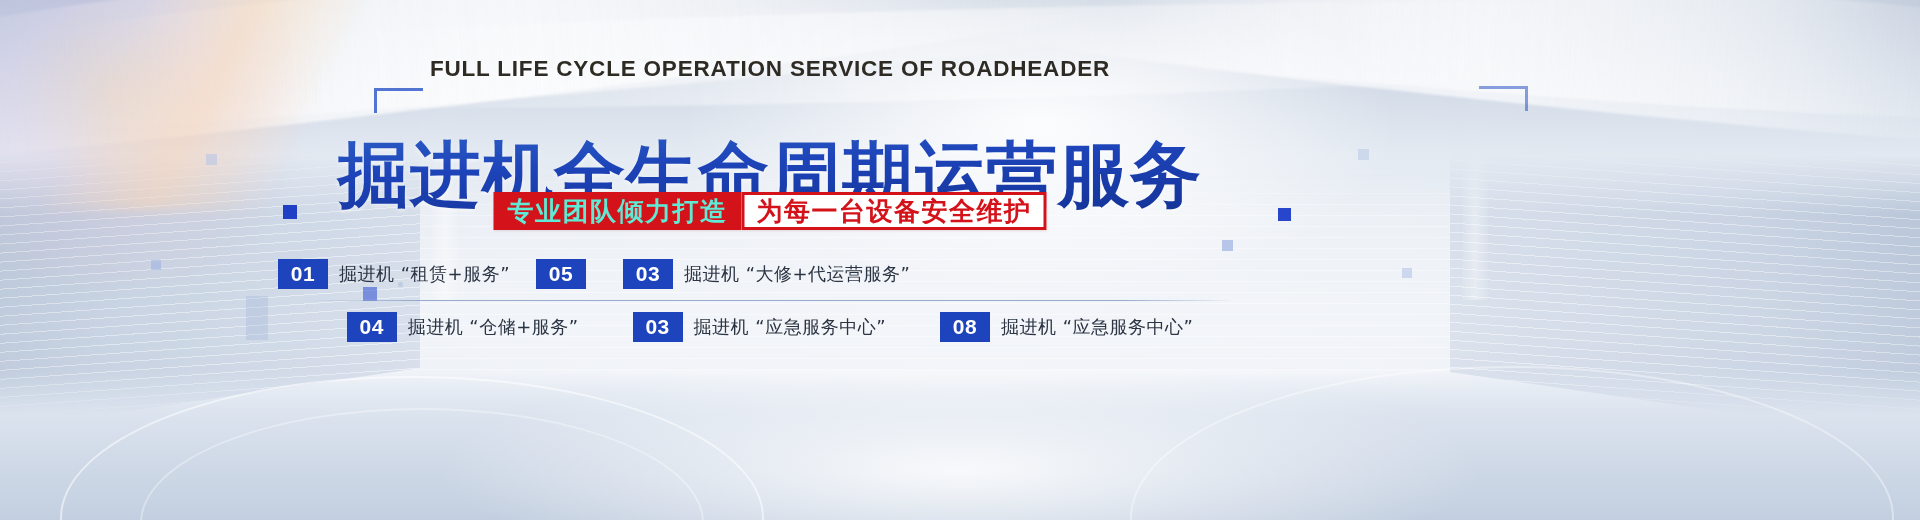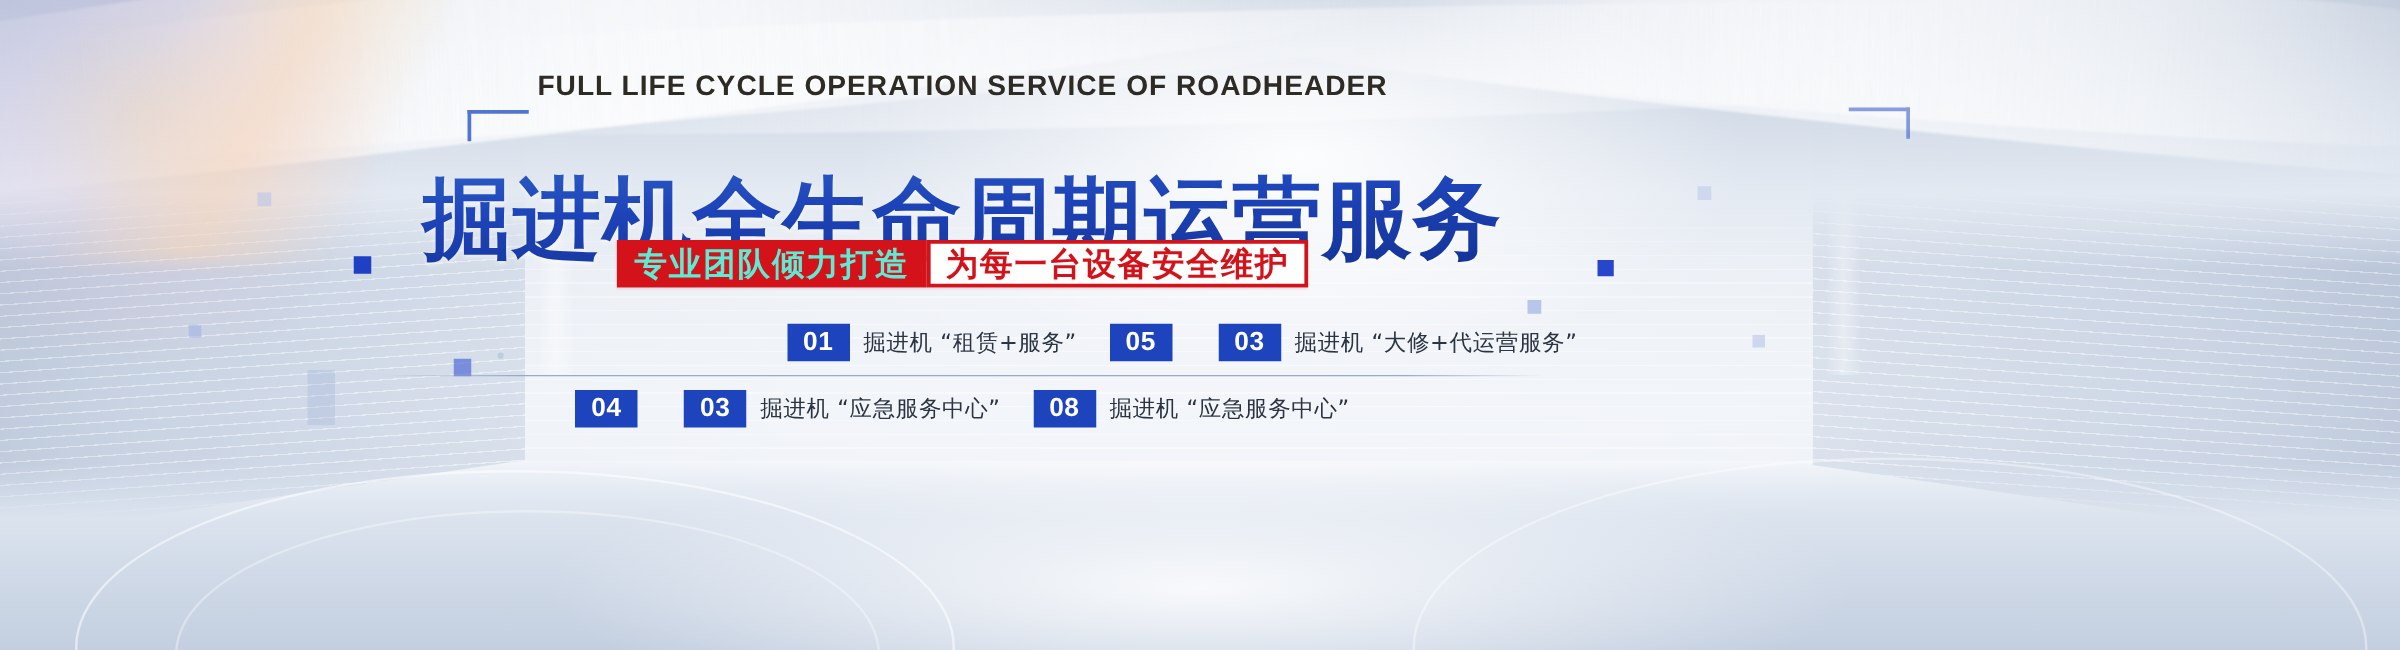--- a/index.html
+++ b/index.html
@@ -161,24 +161,24 @@
     padding:11px 12px;
     font-size:26px;font-weight:bold;letter-spacing:1.5px;
     font-family:"DejaVu Sans","Liberation Sans",sans-serif;
   }
 
   .services{
     position:absolute;left:50%;transform:translateX(-50%);top:248px;
     width:1010px;
   }
   .srv-row{
-    display:flex;align-items:center;justify-content:flex-end;
+    display:flex;align-items:center;justify-content:flex-start;
     height:52px;
   }
-  .srv-row.row2{justify-content:center;}
+  .srv-row.row2{justify-content:center;gap:28px;}
   .divider{
     width:930px;height:1px;margin:0 auto;
     background:linear-gradient(90deg,rgba(150,168,200,0) 0%,rgba(138,158,194,.85) 12%,rgba(138,158,194,.85) 88%,rgba(150,168,200,0) 100%);
   }
 
   .srv-item{
     display:flex;align-items:center;
     margin:0 13px;
     white-space:nowrap;
   }
@@ -267,20 +267,21 @@
           <span class="srv-num">03</span>
           <span class="srv-text">掘进机 “大修+代运营服务”</span>
         </div>
       </div>
 
       <div class="divider"></div>
 
       <div class="srv-row row2">
         <div class="srv-item">
           <span class="srv-num">04</span>
+          <span class="srv-text">掘进机 “仓储+服务”</span>
         </div>
         <div class="srv-item">
           <span class="srv-num">03</span>
           <span class="srv-text">掘进机 “应急服务中心”</span>
         </div>
         <div class="srv-item">
           <span class="srv-num">08</span>
           <span class="srv-text">掘进机 “应急服务中心”</span>
         </div>
       </div>

